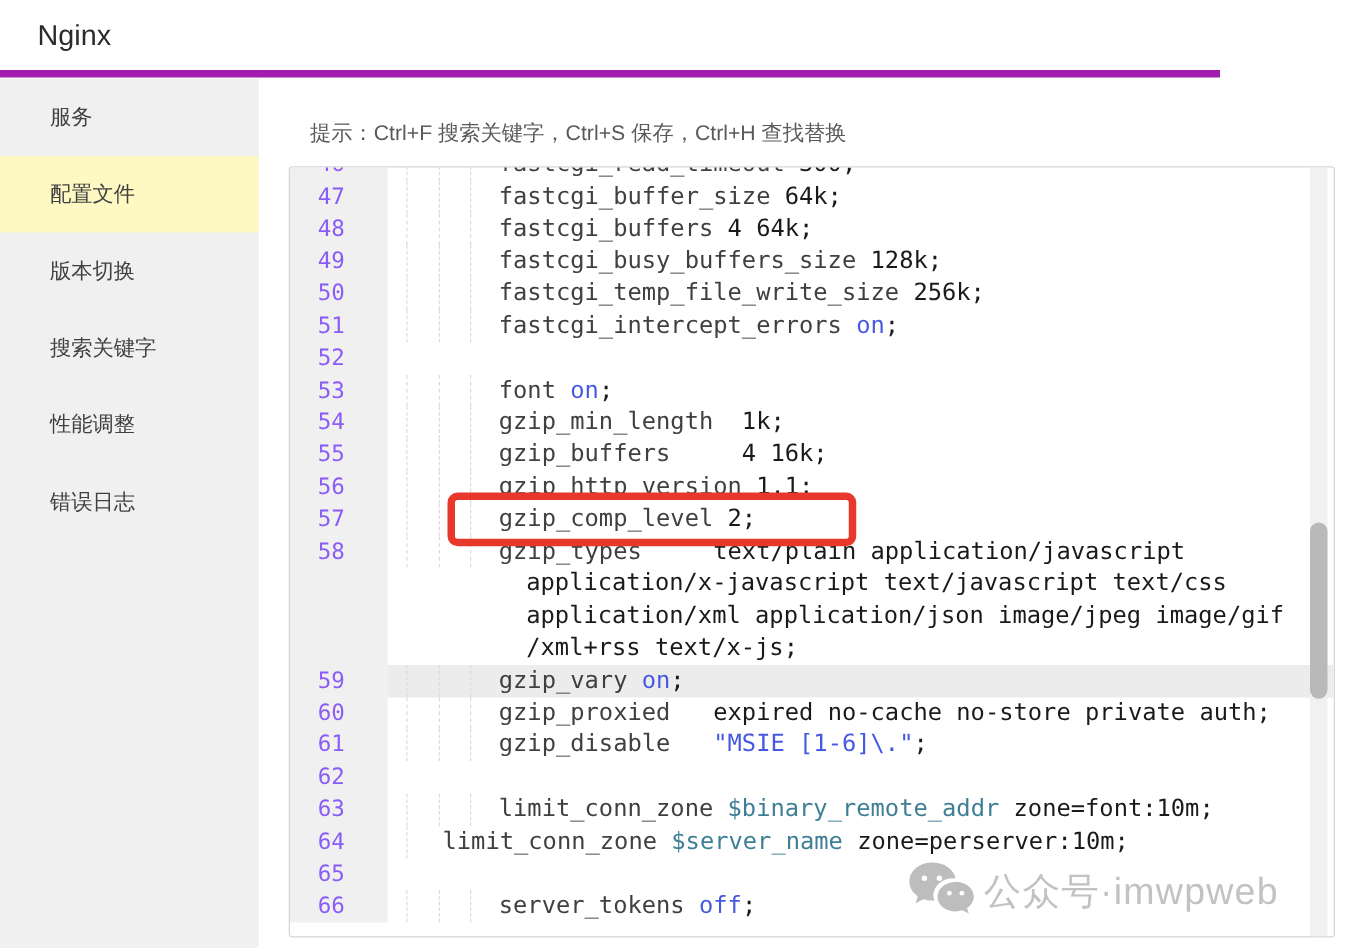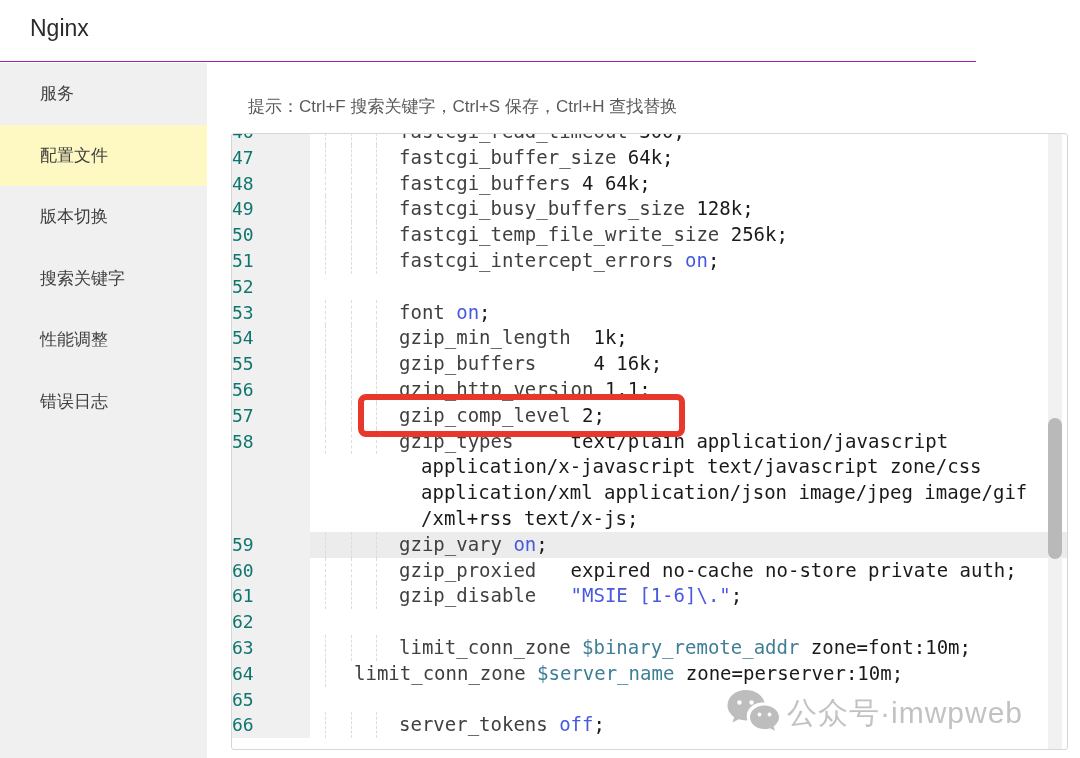--- a/index.html
+++ b/index.html
@@ -2,40 +2,40 @@
 <html><head>
 <meta charset="utf-8">
 <style>
   * { margin:0; padding:0; box-sizing:border-box; }
   html,body { width:1080px; height:758px; background:#ffffff; overflow:hidden;
               font-family:"Liberation Sans", sans-serif; }
   .page { position:relative; width:1080px; height:758px; background:#fff; }
 
   
   .header { position:absolute; left:0; top:0; width:976px; height:62px;
-            background:#fff; border-bottom:1px solid #a21caf; }
+            background:#fff; border-bottom:6px solid #a21caf; }
   .app-title { position:absolute; left:30px; top:15px; font-size:23px; color:#2b2b2b; }
 
   
   .sidebar { position:absolute; left:0; top:63px; width:207px; height:695px; background:#f0f0f0; }
   .side-item { height:61.5px; display:flex; align-items:center; padding-left:40px;
                font-size:17px; color:#404040; cursor:pointer; }
   .side-item.active { background:#fef9c3; }
 
   
   .hint { position:absolute; left:248px; top:95px; font-size:17px; color:#5a5a5a; }
 
   
   .editor { position:absolute; left:231px; top:133px; width:837px; height:617px;
             border:1px solid #d6d6d6; border-radius:3px; background:#fff; overflow:hidden; }
   .rows { position:absolute; left:0; top:-15px; right:0; }
   .row { display:flex; height:25.8px; font-family:"DejaVu Sans Mono", monospace;
          font-size:19px; line-height:25.8px; }
-  .gutter { flex:none; width:78px; background:#f0f0f0; text-align:left;
-            padding-right:12px; color:#0f766e; font-size:18px; }
+  .gutter { flex:none; width:78px; background:#f0f0f0; text-align:center;
+            padding-right:12px; color:#8b5cf6; font-size:18px; }
   .code { flex:1; position:relative; white-space:pre; overflow:hidden; }
   .row.hl .code { background:#ececec; }
   .g { position:absolute; top:0; bottom:0; width:0; border-left:1px dashed #dcdcdc; }
   .txt { display:block; }
   .i1 { padding-left:89px; }
   .iw { padding-left:111px; }
   .i2 { padding-left:44px; }
   .d { color:#404040; }
   .v { color:#1a1a1a; }
   .k { color:#4659e0; }
@@ -124,21 +124,21 @@
         <div class="row">
           <div class="gutter">57</div>
           <div class="code"><div class="g" style="left: 15px;"></div><div class="g" style="left: 41px;"></div><div class="g" style="left: 66px;"></div><span class="txt i1"><span class="d">gzip_comp_level</span><span class="v"> 2;</span></span></div>
         </div>
         <div class="row">
           <div class="gutter">58</div>
           <div class="code"><div class="g" style="left: 15px;"></div><div class="g" style="left: 41px;"></div><div class="g" style="left: 66px;"></div><span class="txt i1"><span class="d">gzip_types</span><span class="v">     text/plain application/javascript</span></span></div>
         </div>
         <div class="row">
           <div class="gutter"></div>
-          <div class="code"><span class="txt iw"><span class="v">application/x-javascript text/javascript zone/css</span></span></div>
+          <div class="code"><span class="txt iw"><span class="v">application/x-javascript text/javascript text/css</span></span></div>
         </div>
         <div class="row">
           <div class="gutter"></div>
           <div class="code"><span class="txt iw"><span class="v">application/xml application/json image/jpeg image/gif</span></span></div>
         </div>
         <div class="row">
           <div class="gutter"></div>
           <div class="code"><span class="txt iw"><span class="v">/xml+rss text/x-js;</span></span></div>
         </div>
         <div class="row hl">

